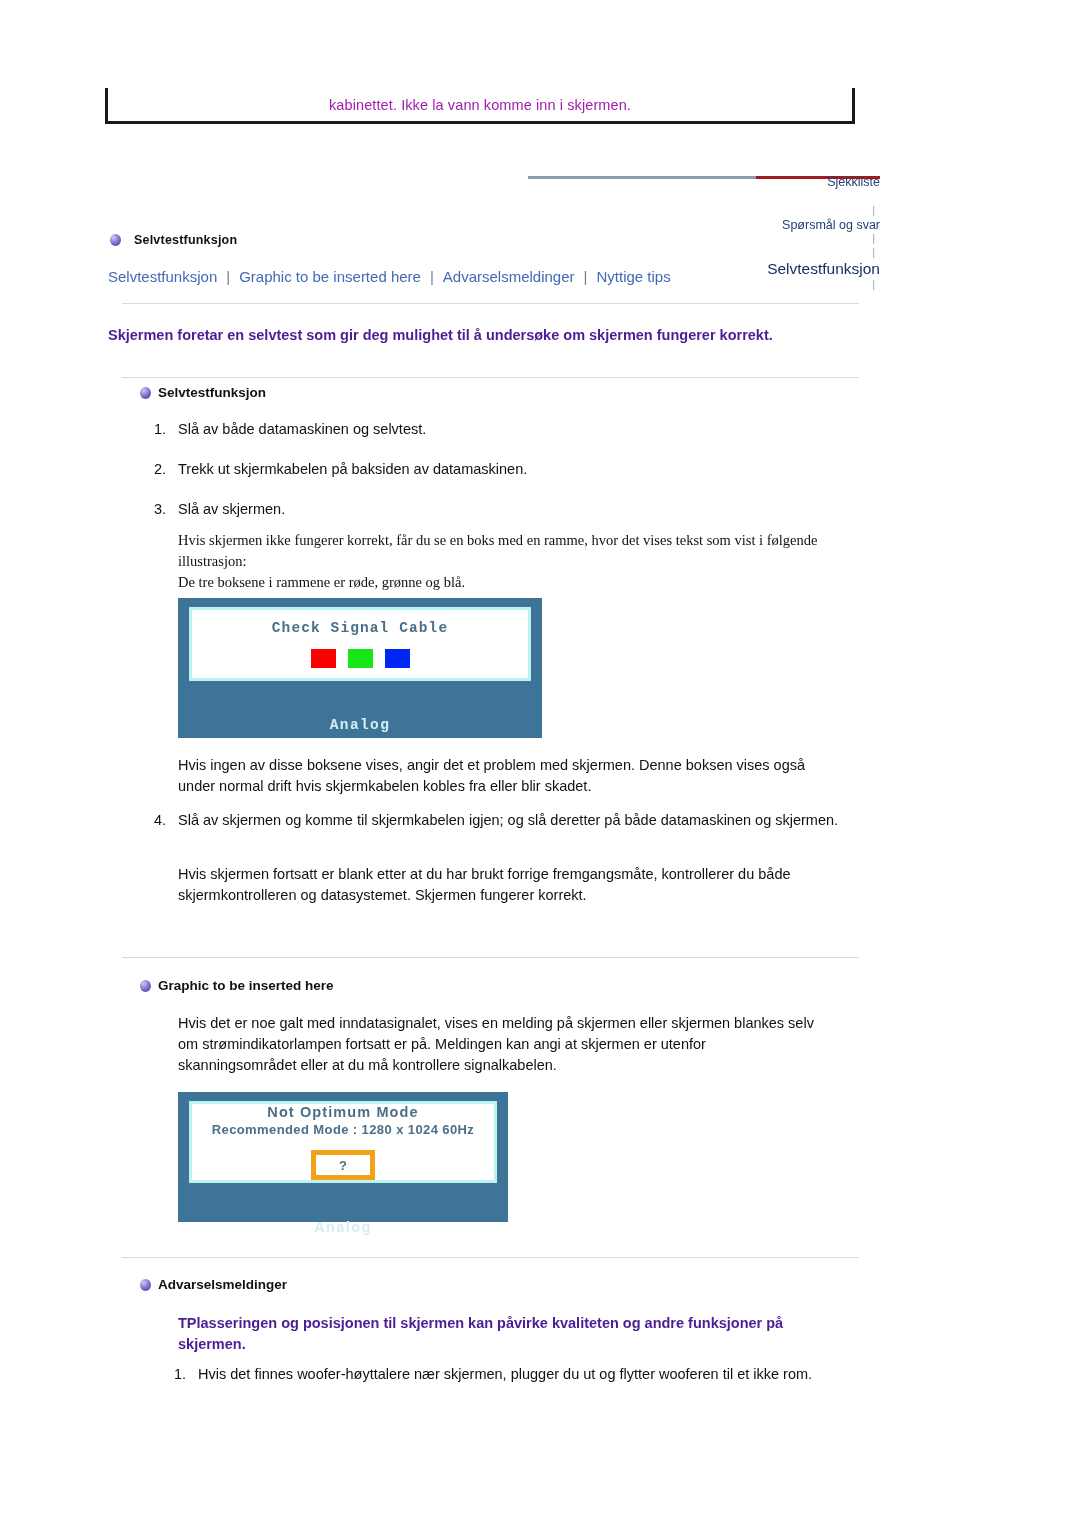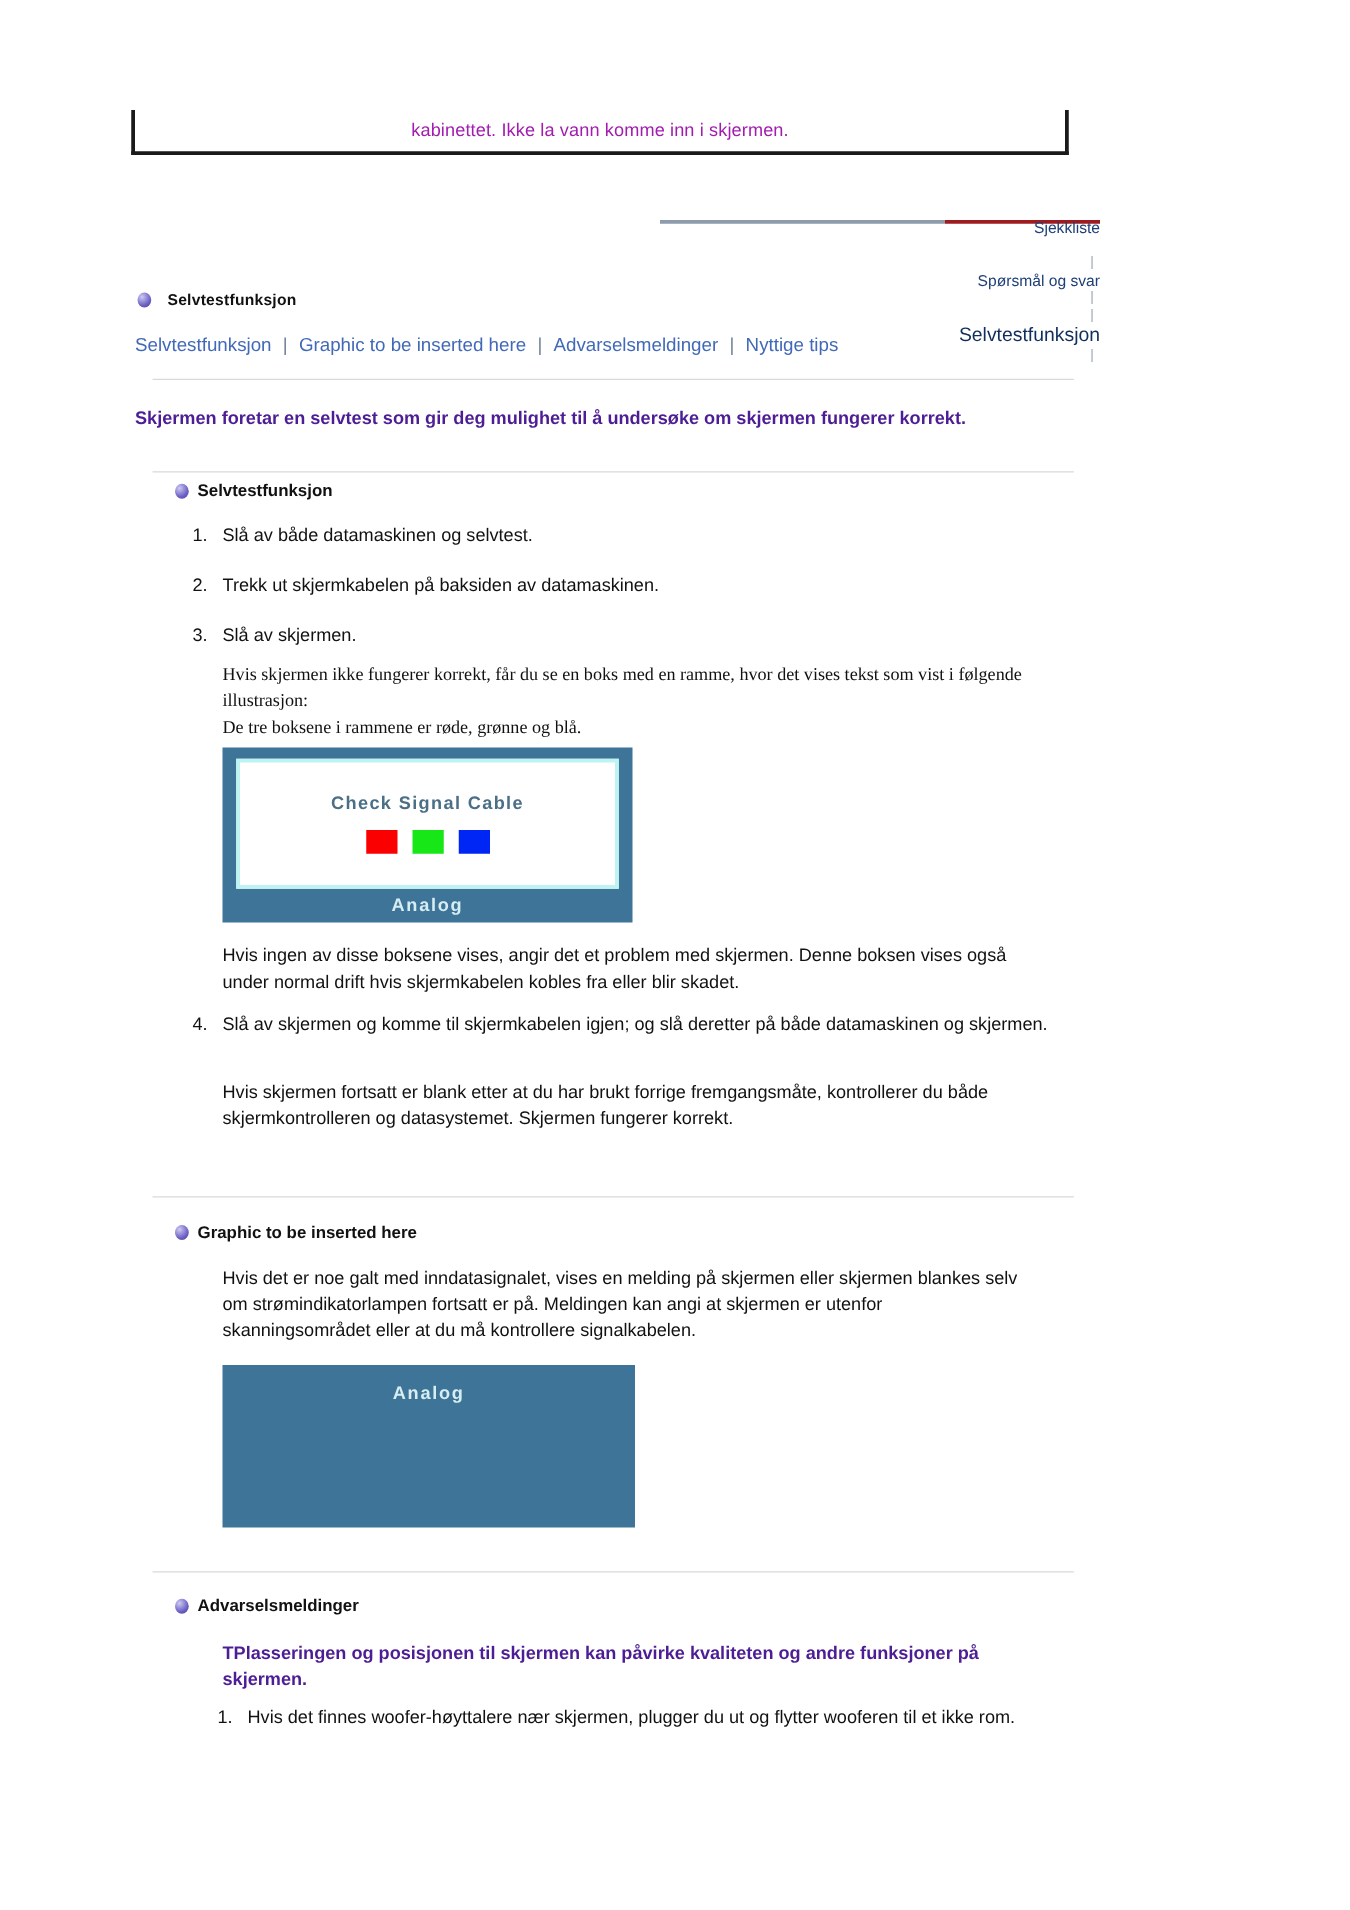--- a/index.html
+++ b/index.html
@@ -248,20 +248,21 @@
   .monitor-foot {
     flex: 0 0 auto;
     height: 27px;
     display: flex;
     align-items: center;
     justify-content: center;
     font-size: 14.5px;
     letter-spacing: 1.4px;
     font-weight: bold;
     color: #d6eef2;
+    margin-top: 30px;
   }
 </style>
 </head>
 <body>
 
 <div class="top-box">
   <div class="top-box-text">kabinettet. Ikke la vann komme inn i skjermen.</div>
 </div>
 
 <div class="tabbar-rule">
@@ -316,21 +317,21 @@
   </li>
   <li>
     <span class="num">3.</span>
     <span class="txt">Slå av skjermen.</span>
   </li>
 </ul>
 
 <div class="para" style="left:178px; top:530px; width:650px; white-space:pre-line;font-family:Liberation Serif, serif;">Hvis skjermen ikke fungerer korrekt, får du se en boks med en ramme, hvor det vises tekst som vist i følgende illustrasjon:
 De tre boksene i rammene er røde, grønne og blå.</div>
 
-<div class="monitor" style="left:178px; top:598px; width:328px; height:140px;">
+<div class="monitor" style="left:178px; top:598px; width:364px; height:140px;font-family:Liberation Mono, monospace;">
   <div class="monitor-screen">
     <div class="osd-title">Check Signal Cable</div>
     <div class="rgb-row">
       <div class="rgb-sq rgb-r"></div>
       <div class="rgb-sq rgb-g"></div>
       <div class="rgb-sq rgb-b"></div>
     </div>
   </div>
   <div class="monitor-foot">Analog</div>
 </div>
@@ -349,20 +350,25 @@
 <div class="hr" style="top:957px;"></div>
 
 <div class="sub-head" style="left:140px; top:978px;">
   <span class="sphere"></span>
   <span>Graphic to be inserted here</span>
 </div>
 
 <div class="para" style="left:178px; top:1013px; width:650px;">Hvis det er noe galt med inndatasignalet, vises en melding på skjermen eller skjermen blankes selv om strømindikatorlampen fortsatt er på. Meldingen kan angi at skjermen er utenfor skanningsområdet eller at du må kontrollere signalkabelen.</div>
 
 <div class="monitor" style="left:178px; top:1092px; width:330px; height:130px;">
+  <div class="monitor-screen">
+    <div class="osd-title">Not Optimum Mode</div>
+    <div class="osd-sub">Recommended Mode : 1280 x 1024  60Hz</div>
+    <div class="qbox">?</div>
+  </div>
   <div class="monitor-foot">Analog</div>
 </div>
 
 <div class="hr" style="top:1257px;"></div>
 
 <div class="sub-head" style="left:140px; top:1277px;">
   <span class="sphere"></span>
   <span>Advarselsmeldinger</span>
 </div>
 

